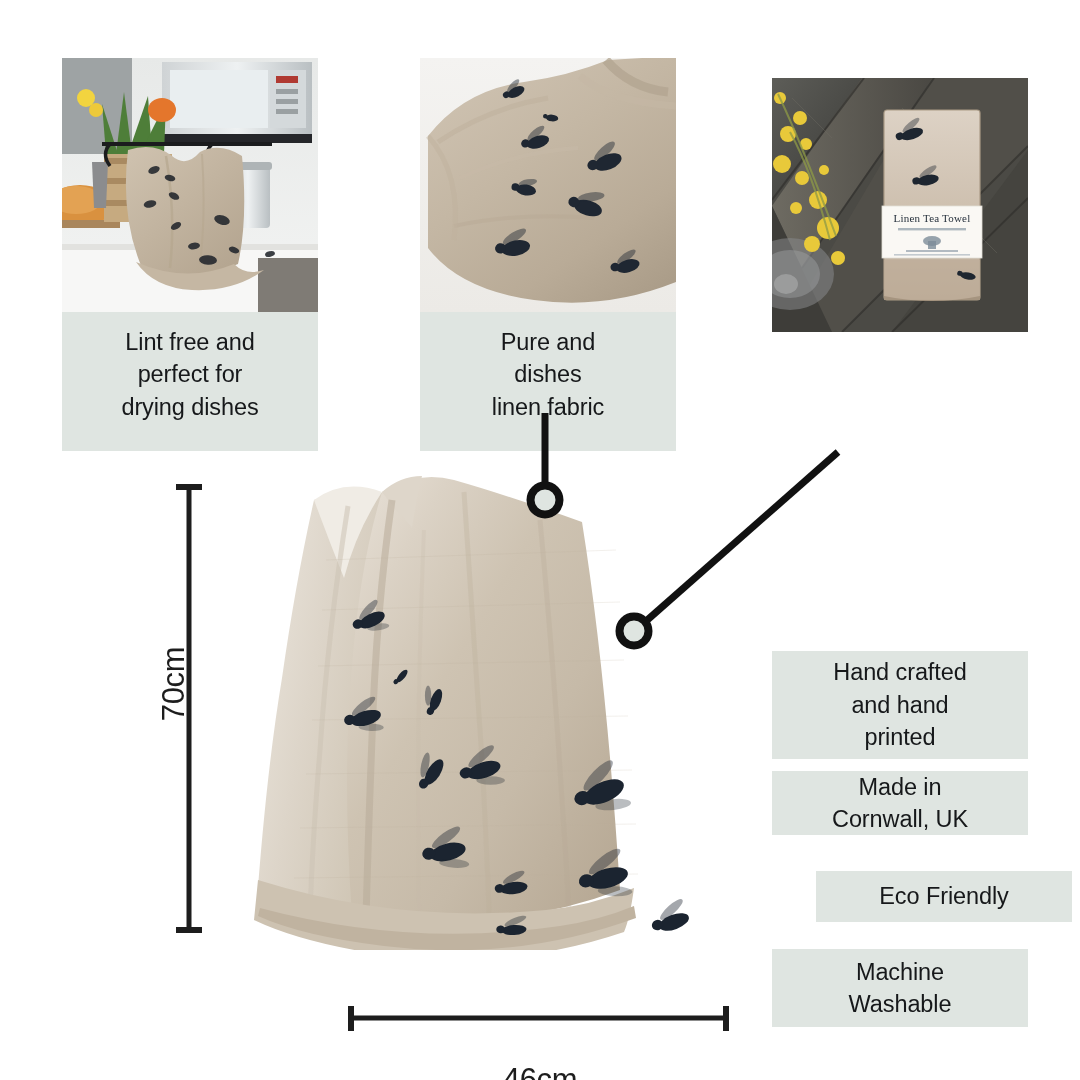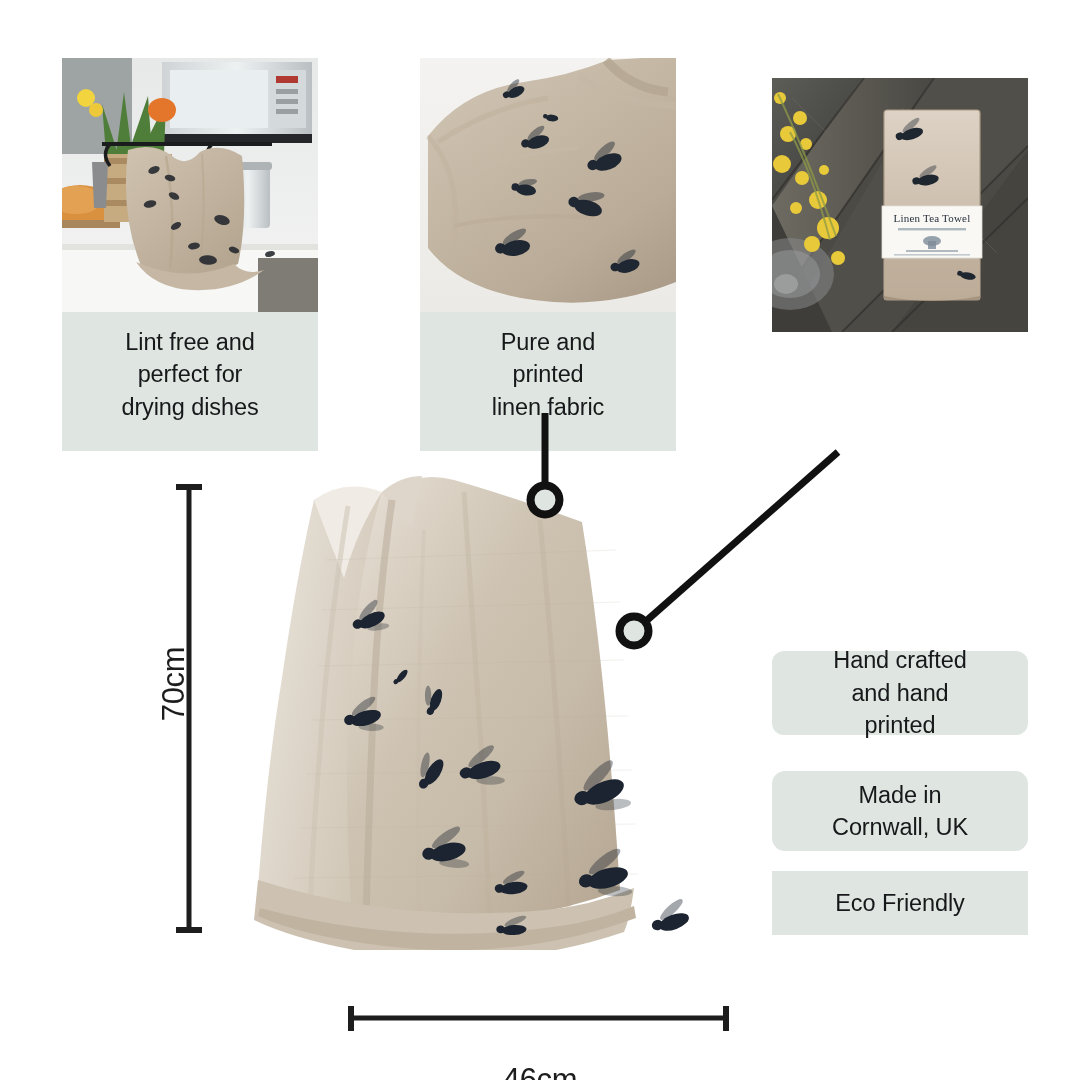--- a/index.html
+++ b/index.html
@@ -60,23 +60,23 @@
     text-align: center;
     font-size: 23.5px;
     line-height: 1.38;
     color: #16181a;
     letter-spacing: -0.1px;
     white-space: pre-line;
     display: flex;
     align-items: center;
     justify-content: center;
   }
-  #badge-0 { top: 651px; height: 84px; border-radius: 12px; }
-  #badge-1 { top: 771px; height: 80px; border-radius: 13px;  }
-  #badge-2 { top: 871px; height: 64px;  }
+  #badge-0 { top: 651px; height: 108px; }
+  #badge-1 { top: 771px; height: 64px;  }
+  #badge-2 { top: 871px; height: 51px; margin-left: 44px;  }
   #badge-3 { top: 949px; height: 78px;  }
 
   
   #hero {
     position: absolute;
     left: 196px;
     top: 470px;
     width: 570px;
     height: 480px;
   }
@@ -263,21 +263,21 @@
             <ellipse cx="5" cy="-10" rx="13" ry="4.4" opacity="0.45" transform="rotate(-20)"></ellipse>
           </g>
           <g transform="translate(132,60) rotate(6) scale(0.52)">
             <ellipse cx="0" cy="0" rx="12" ry="6.4"></ellipse>
               <ellipse cx="-13" cy="-2" rx="4.6" ry="4.2"></ellipse>
           </g>
         </g>
       </svg>
     </div>
     <div class="card-caption">Pure and
-printed
+dishes
 linen fabric</div>
   </div>
 
   <div class="card" id="card-3">
     <div class="card-photo">
       <svg viewBox="0 0 256 254" preserveAspectRatio="none" aria-hidden="true">
         <defs>
           <linearGradient id="w-1" x1="0" y1="0" x2="1" y2="1">
             <stop offset="0" stop-color="#5d5d58"></stop>
               <stop offset="1" stop-color="#3a3a37"></stop>
@@ -515,14 +515,16 @@
 
   <div class="dim-label" id="label-height">70cm</div>
   <div class="dim-label" id="label-width">46cm</div>
 
   <div class="badge" id="badge-0">Hand crafted
 and hand
 printed</div>
   <div class="badge" id="badge-1">Made in
 Cornwall, UK</div>
   <div class="badge" id="badge-2">Eco Friendly</div>
+  <div class="badge" id="badge-3">Machine
+Washable</div>
 
 </div>
 
 </body></html>

